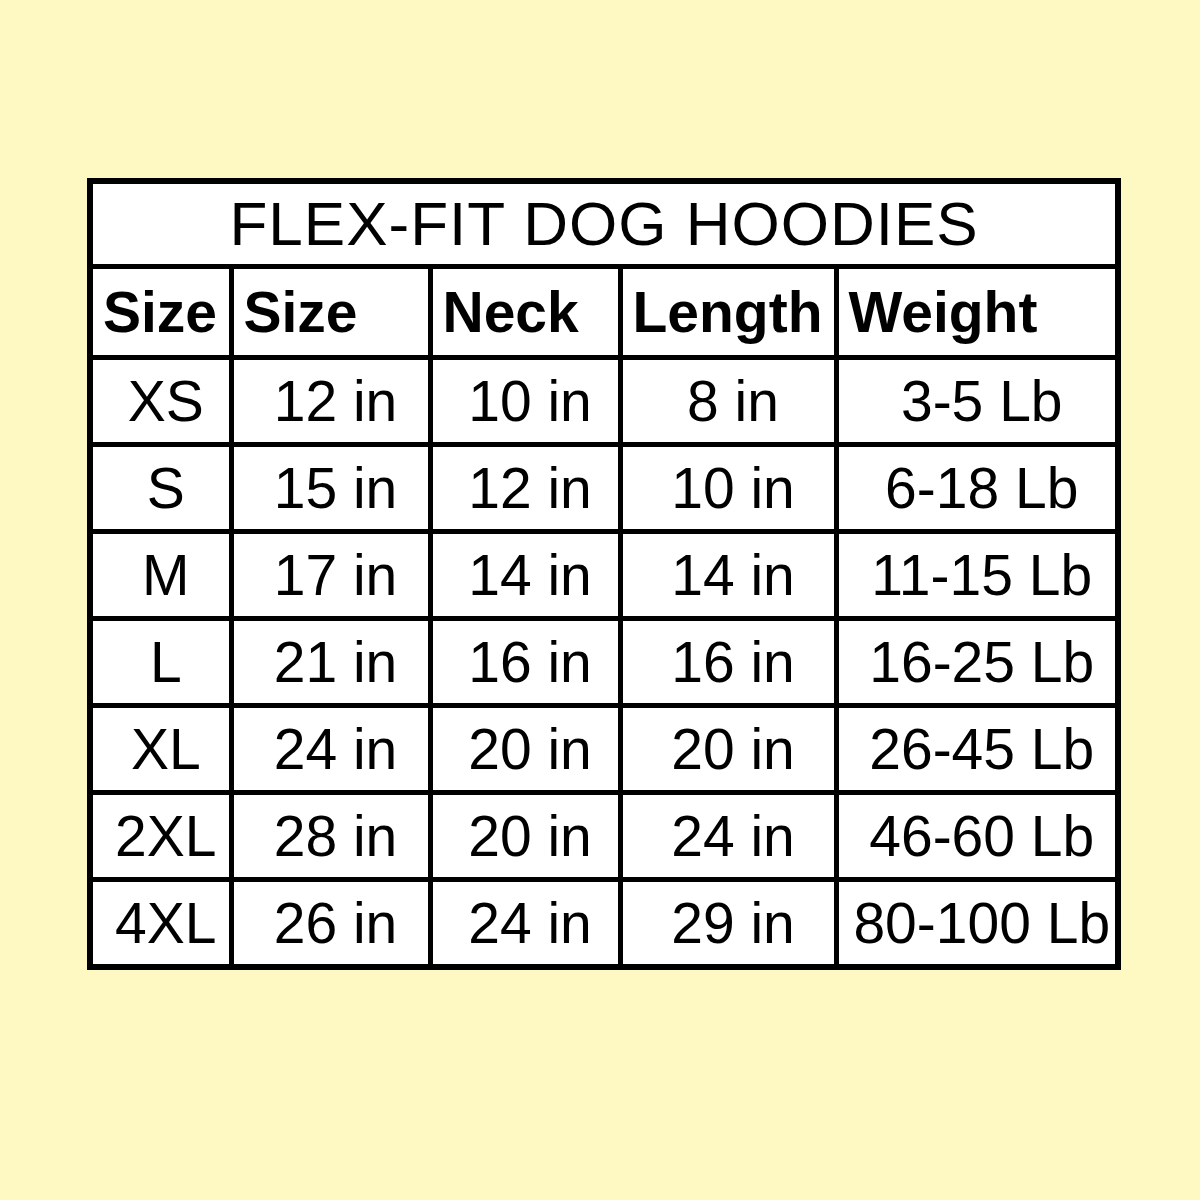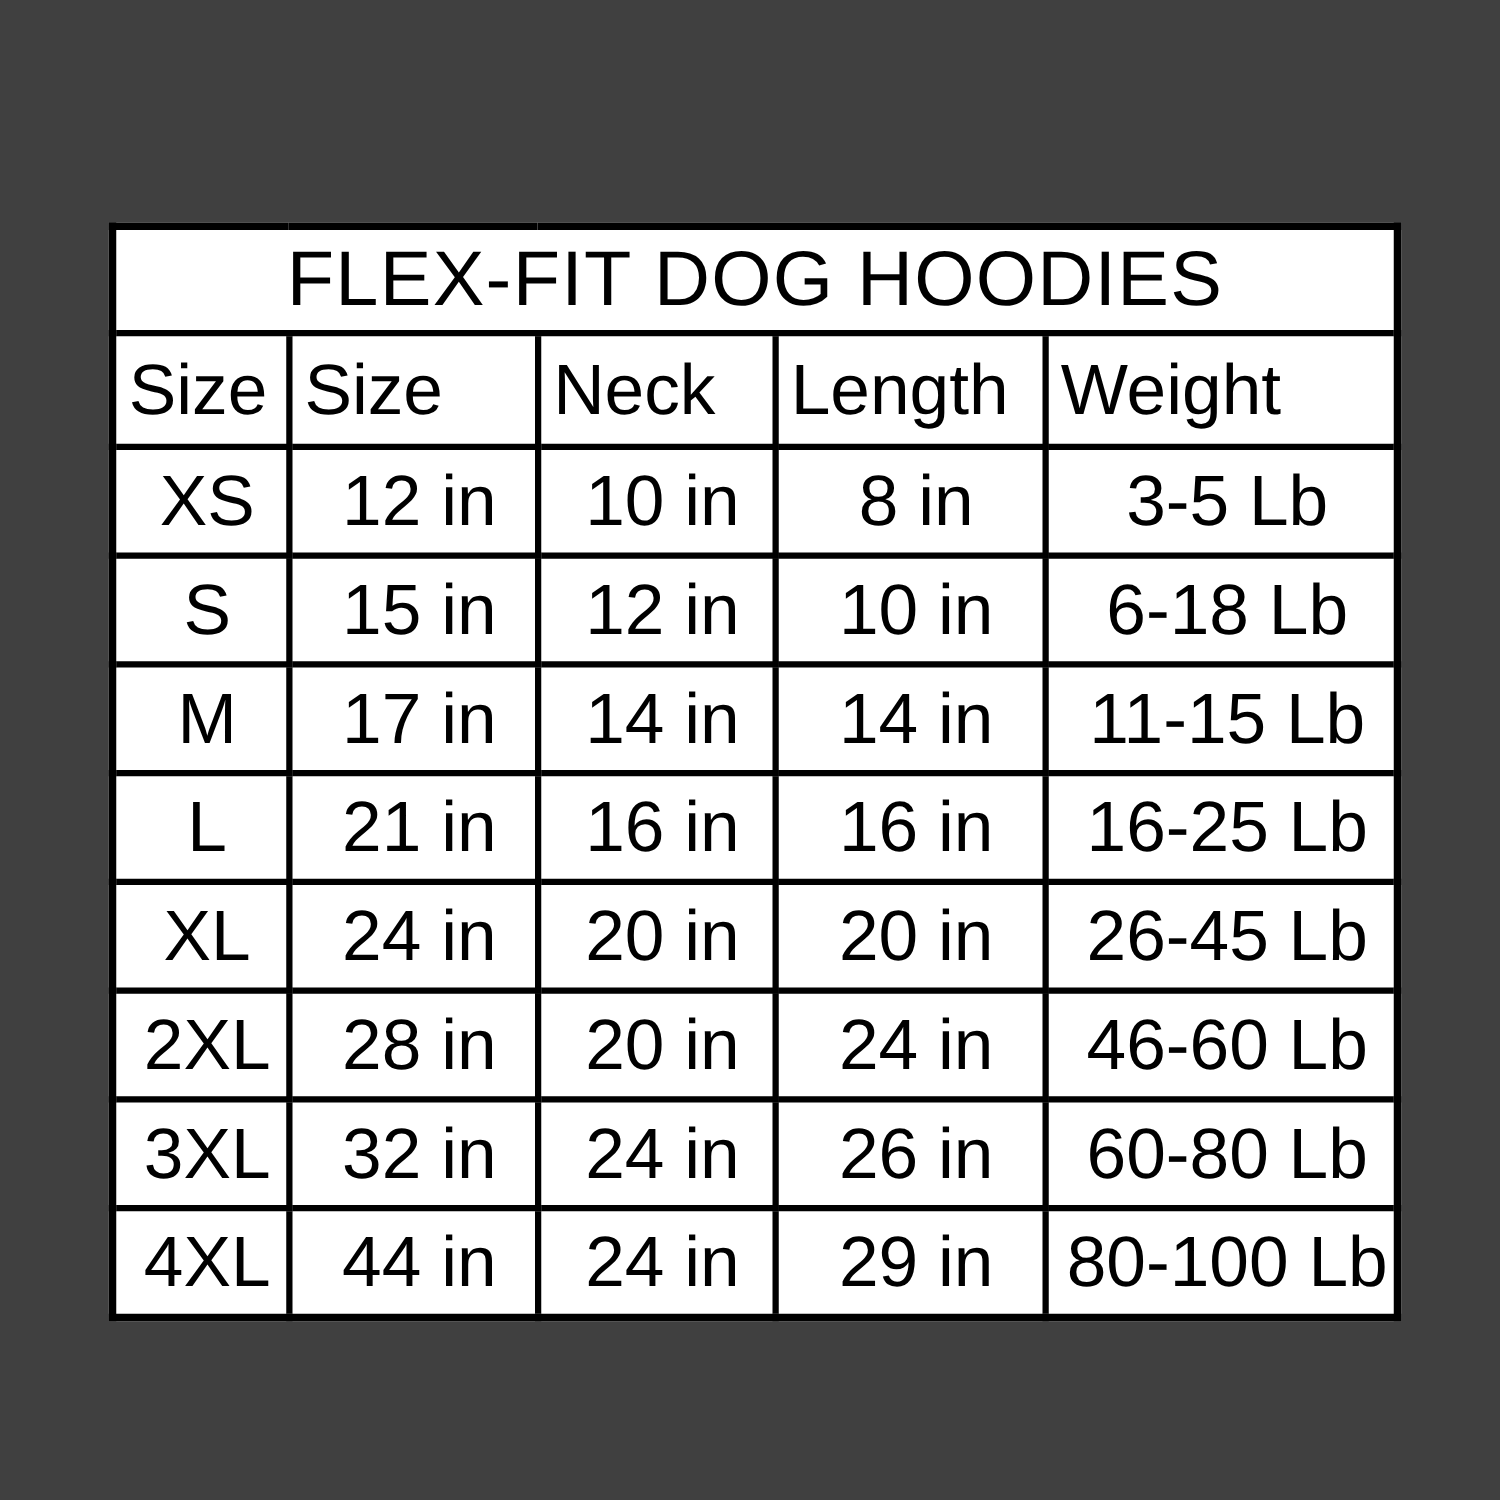--- a/index.html
+++ b/index.html
@@ -8,21 +8,21 @@
     background: #ffffff;
     width: 1200px;
     height: 1200px;
     font-family: "Liberation Sans", "DejaVu Sans", sans-serif;
     color: #000000;
   }
   .page {
     position: relative;
     width: 1200px;
     height: 1200px;
-    background: #404040;
+    background: #fef9c3;
   }
   table.size-chart {
     position: absolute;
     left: 87px;
     top: 178px;
     width: 1028px;
     border-collapse: collapse;
     table-layout: fixed;
     background: #ffffff;
   }
@@ -44,20 +44,21 @@
   }
   tr.title-row td {
     text-align: center;
     padding: 0;
     font-size: 62px;
     height: 80px;
     letter-spacing: 1px;
   }
   tr.header-row th {
     height: 86px;
+    font-weight: bold;
   }
   tr.data-row td {
     height: 82px;
     text-align: center;
   }
   col.c-size   { width: 141px; }
   col.c-chest  { width: 199px; }
   col.c-neck   { width: 190px; }
   col.c-length { width: 216px; }
   col.c-weight { width: 282px; }
@@ -122,28 +123,21 @@
           <td>26-45 Lb</td>
         </tr>
         <tr class="data-row">
           <td>2XL</td>
           <td>28 in</td>
           <td>20 in</td>
           <td>24 in</td>
           <td>46-60 Lb</td>
         </tr>
         <tr class="data-row">
-          <td>3XL</td>
-          <td>32 in</td>
-          <td>24 in</td>
+          <td>4XL</td>
           <td>26 in</td>
-          <td>60-80 Lb</td>
-        </tr>
-        <tr class="data-row">
-          <td>4XL</td>
-          <td>44 in</td>
           <td>24 in</td>
           <td>29 in</td>
           <td>80-100 Lb</td>
         </tr>
       </tbody>
   </table>
 </div>
 
 </body></html>

